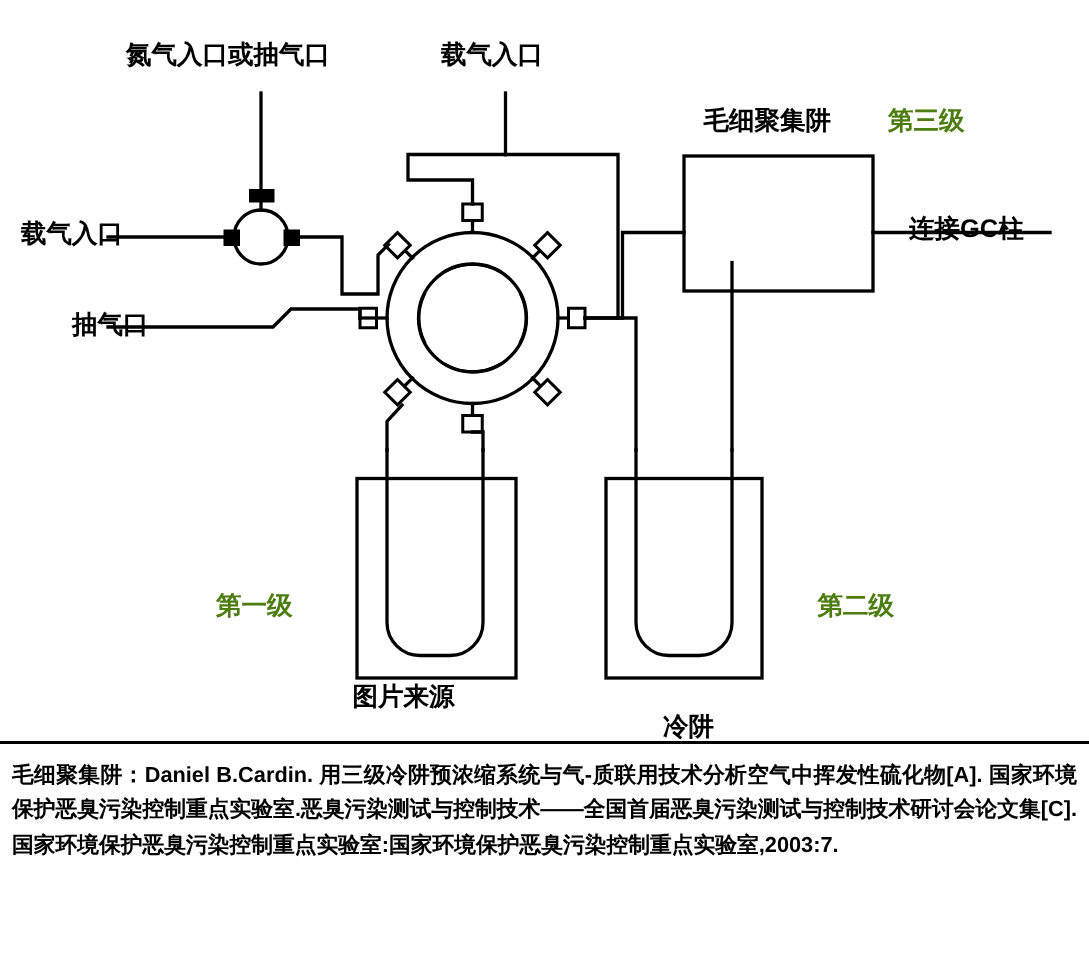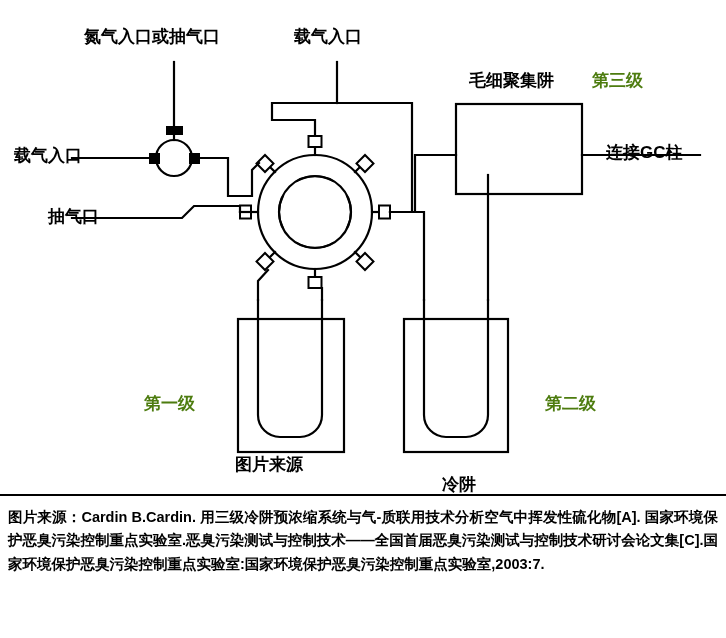--- a/index.html
+++ b/index.html
@@ -162,16 +162,16 @@
     <div class="lbl" style="left:14px; top:147px;">载气入口</div>
     <div class="lbl" style="left:606px; top:144px;">连接GC柱</div>
     <div class="lbl" style="left:48px; top:208px;">抽气口</div>
     <div class="lbl lbl-red" style="left:144px; top:395px;">第一级</div>
     <div class="lbl lbl-red" style="left:506px; top:395px;margin-left:39px;">第二级</div>
     <div class="lbl" style="left:235px; top:456px;">图片来源</div>
     <div class="lbl" style="left:442px; top:456px;margin-top:20px;">冷阱</div>
   </div>
 
   <div id="source-box">
-    <div id="source-text">图片来源：Cardin B.Cardin. 用三级冷阱预浓缩系统与气-质联用技术分析空气中挥发性硫化物[A]. 国家环境保护恶臭污染控制重点实验室.恶臭污染测试与控制技术——全国首届恶臭污染测试与控制技术研讨会论文集[C].国家环境保护恶臭污染控制重点实验室:国家环境保护恶臭污染控制重点实验室,2003:7.</div>
+    <div id="source-text">毛细聚集阱：Daniel B.Cardin. 用三级冷阱预浓缩系统与气-质联用技术分析空气中挥发性硫化物[A]. 国家环境保护恶臭污染控制重点实验室.恶臭污染测试与控制技术——全国首届恶臭污染测试与控制技术研讨会论文集[C].国家环境保护恶臭污染控制重点实验室:国家环境保护恶臭污染控制重点实验室,2003:7.</div>
   </div>
 
 </div>
 
 </body></html>

